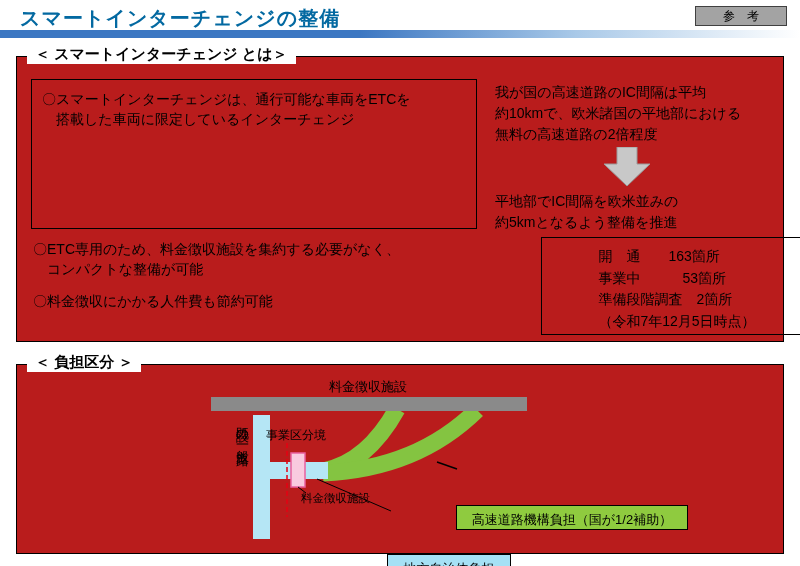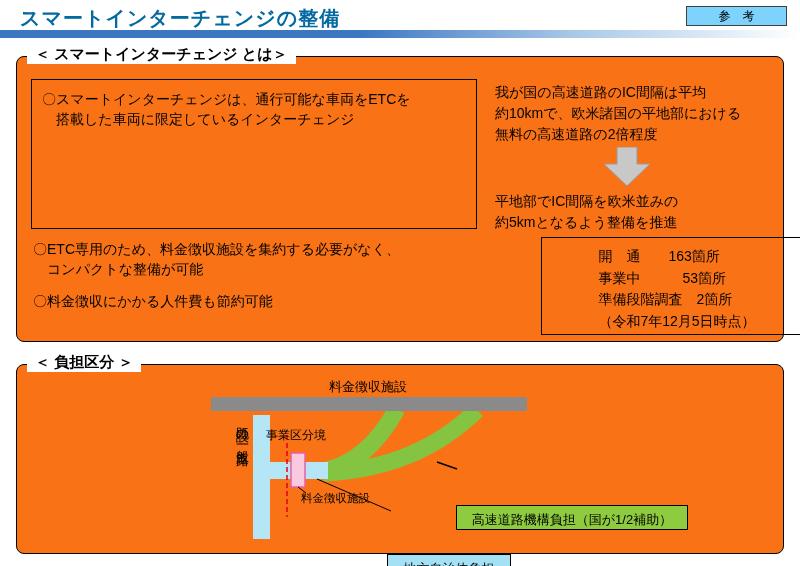--- a/index.html
+++ b/index.html
@@ -11,27 +11,27 @@
   
   .page-title {
     position:absolute; left:20px; top:5px;
     font-size:20px; font-weight:bold; color:#0369a1; letter-spacing:1px;
   }
   .title-bar {
     position:absolute; left:0; top:30px; width:800px; height:8px;
     background:linear-gradient(to right,#3c77c2 0%,#3c77c2 45%,#a9c9e8 72%,#ffffff 100%);
   }
   .ref-box {
-    position:absolute; right:13px; top:6px; width:101px; height:20px;
+    position:absolute; right:13px; top:6px; width:92px; height:20px;
     border:1px solid #404040; display:flex; align-items:center; justify-content:center;
-    font-size:12px; background:#7dd3fc;
+    font-size:12px; background:#a3a3a3;
   }
   
   .section {
-    position:absolute; border:1.4px solid #000; border-radius:8px; background:#f97316;
+    position:absolute; border:1.4px solid #000; border-radius:0; background:#b91c1c;
   }
   .section-label {
     position:absolute; top:-12px; left:10px; background:#fff; padding:0 8px;
     font-size:15px; font-weight:bold; white-space:nowrap;
   }
   .sec-about { left:16px; top:56px; width:768px; height:286px; }
   .sec-burden { left:16px; top:364px; width:768px; height:190px; }
 
   
   .def-box {

